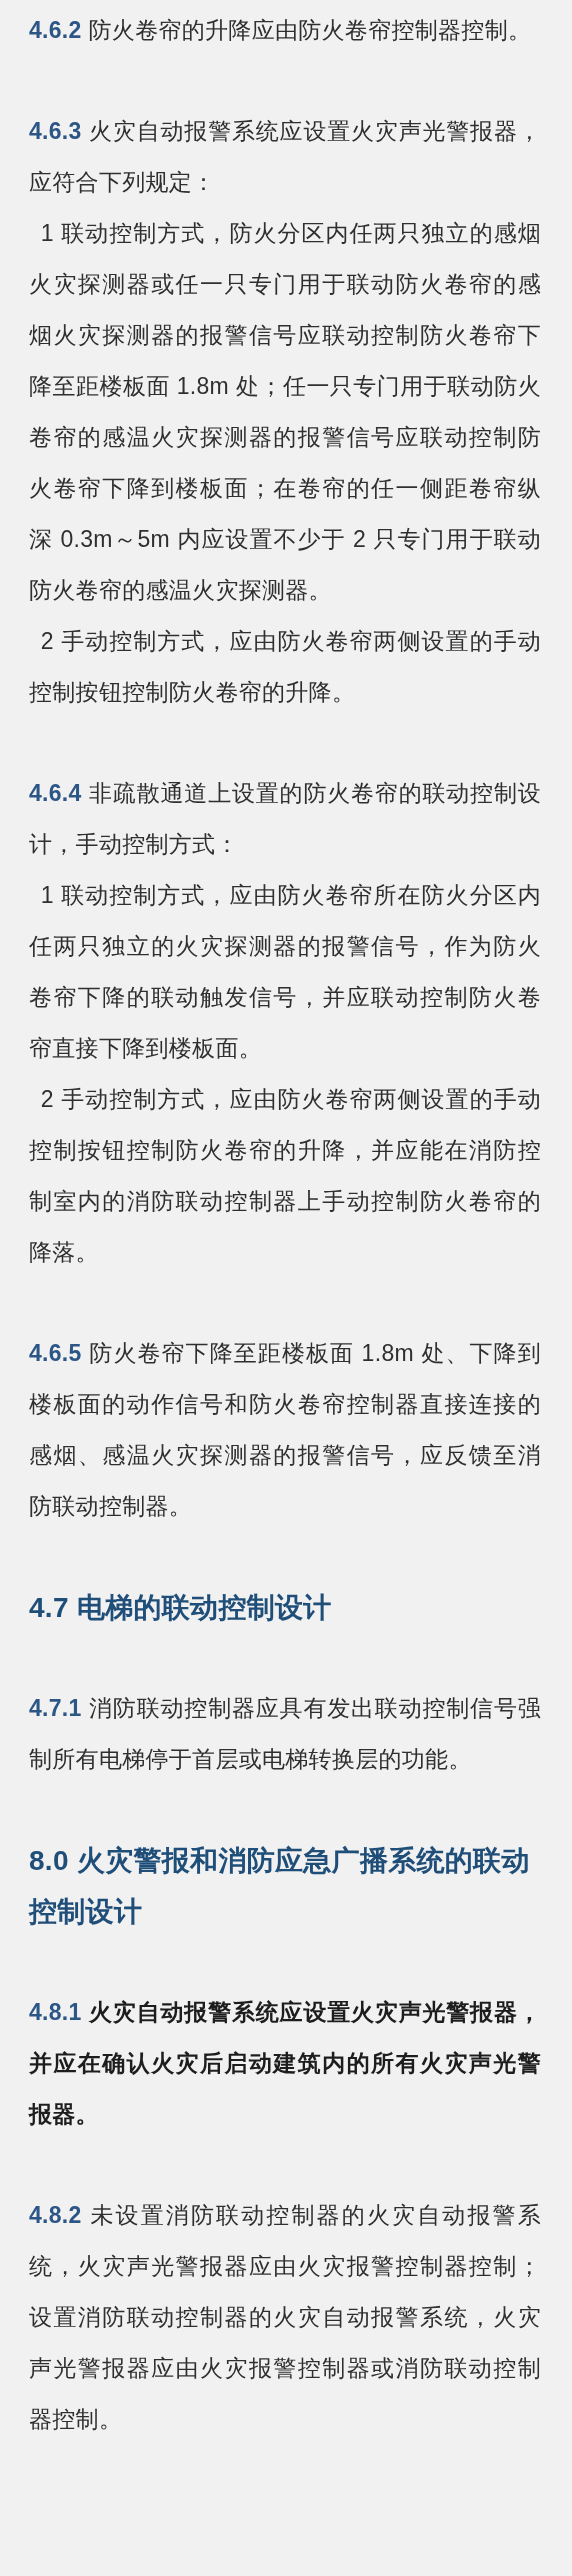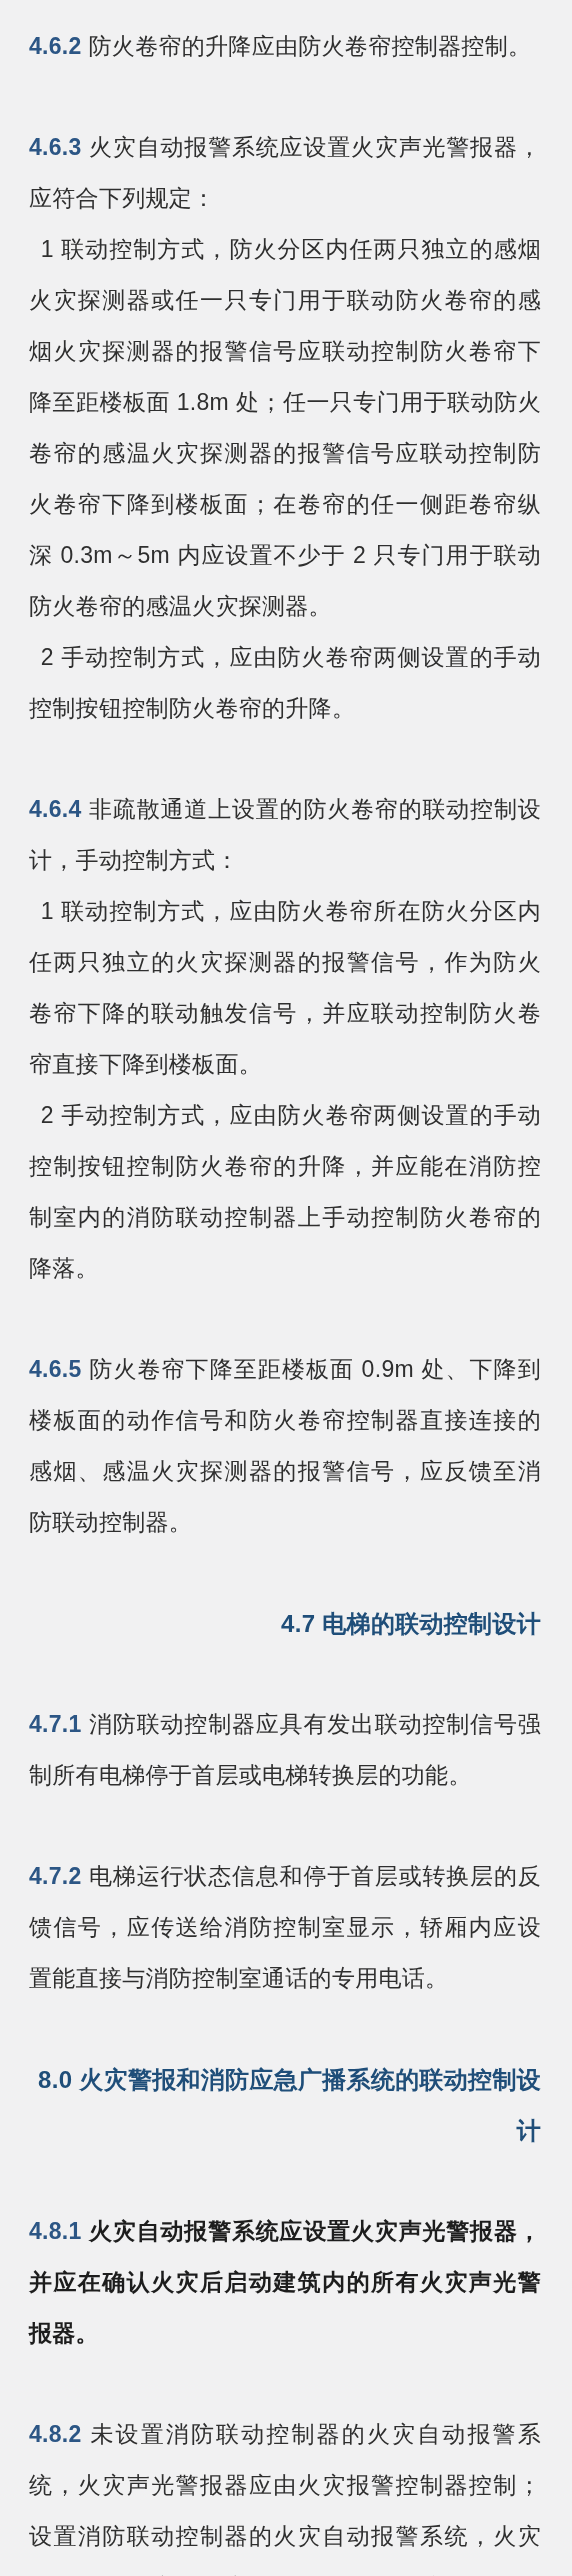--- a/index.html
+++ b/index.html
@@ -10,21 +10,21 @@
     width: 572px;
     height: 2576px;
     background: var(--bg, #f1f1f2);
     overflow: hidden;
     font-family: "Liberation Sans", sans-serif;
   }
   .page {
     box-sizing: border-box;
     width: 572px;
     height: 2576px;
-    padding: 21px 31px 0 29px;
+    padding: 5px 31px 0 29px;
     overflow: hidden;
   }
   .clause, .item, .heading {
     margin: 0;
     font-size: 23px;
     line-height: 51px;
     color: var(--body-color, #2f2f2f);
     text-align: justify;
     text-justify: inter-ideograph;
     word-break: break-all;
@@ -44,23 +44,23 @@
   }
   .item {
     text-indent: 11.7px;
   }
   .clause.bold .txt {
     font-weight: 700;
     color: #1d1d1d;
   }
   .heading {
     font-weight: 700;
-    font-size: 24px;
+    font-size: 28px;
     color: var(--heading-color, #1f4e79);
-    text-align: right;
+    text-align: left;
   }
 </style>
 </head>
 <body>
 
 <div class="page">
 
   <p class="clause"><span class="num">4.6.2</span><span class="txt">防火卷帘的升降应由防火卷帘控制器控制。</span></p>
 
   <p class="clause"><span class="num">4.6.3</span><span class="txt">火灾自动报警系统应设置火灾声光警报器，应符合下列规定：</span></p>
@@ -68,27 +68,26 @@
   <p class="item"><span class="txt">1 联动控制方式，防火分区内任两只独立的感烟火灾探测器或任一只专门用于联动防火卷帘的感烟火灾探测器的报警信号应联动控制防火卷帘下降至距楼板面 1.8m 处；任一只专门用于联动防火卷帘的感温火灾探测器的报警信号应联动控制防火卷帘下降到楼板面；在卷帘的任一侧距卷帘纵深 0.3m～5m 内应设置不少于 2 只专门用于联动防火卷帘的感温火灾探测器。</span></p>
 
   <p class="item"><span class="txt">2 手动控制方式，应由防火卷帘两侧设置的手动控制按钮控制防火卷帘的升降。</span></p>
 
   <p class="clause"><span class="num">4.6.4</span><span class="txt">非疏散通道上设置的防火卷帘的联动控制设计，手动控制方式：</span></p>
 
   <p class="item"><span class="txt">1 联动控制方式，应由防火卷帘所在防火分区内任两只独立的火灾探测器的报警信号，作为防火卷帘下降的联动触发信号，并应联动控制防火卷帘直接下降到楼板面。</span></p>
 
   <p class="item"><span class="txt">2 手动控制方式，应由防火卷帘两侧设置的手动控制按钮控制防火卷帘的升降，并应能在消防控制室内的消防联动控制器上手动控制防火卷帘的降落。</span></p>
 
-  <p class="clause"><span class="num">4.6.5</span><span class="txt">防火卷帘下降至距楼板面 0.9m 处、下降到楼板面的动作信号和防火卷帘控制器直接连接的感烟、感温火灾探测器的报警信号，应反馈至消防联动控制器。</span></p>
+  <p class="clause"><span class="num">4.6.5</span><span class="txt">防火卷帘下降至距楼板面 1.8m 处、下降到楼板面的动作信号和防火卷帘控制器直接连接的感烟、感温火灾探测器的报警信号，应反馈至消防联动控制器。</span></p>
 
   <h2 class="heading">4.7 电梯的联动控制设计</h2>
 
   <p class="clause"><span class="num">4.7.1</span><span class="txt">消防联动控制器应具有发出联动控制信号强制所有电梯停于首层或电梯转换层的功能。</span></p>
 
-  <p class="clause"><span class="num">4.7.2</span><span class="txt">电梯运行状态信息和停于首层或转换层的反馈信号，应传送给消防控制室显示，轿厢内应设置能直接与消防控制室通话的专用电话。</span></p>
 
   <h2 class="heading">8.0 火灾警报和消防应急广播系统的联动控制设计</h2>
 
   <p class="clause bold"><span class="num">4.8.1</span><span class="txt">火灾自动报警系统应设置火灾声光警报器，并应在确认火灾后启动建筑内的所有火灾声光警报器。</span></p>
 
   <p class="clause"><span class="num">4.8.2</span><span class="txt">未设置消防联动控制器的火灾自动报警系统，火灾声光警报器应由火灾报警控制器控制；设置消防联动控制器的火灾自动报警系统，火灾声光警报器应由火灾报警控制器或消防联动控制器控制。</span></p>
 
 </div>
 
 

